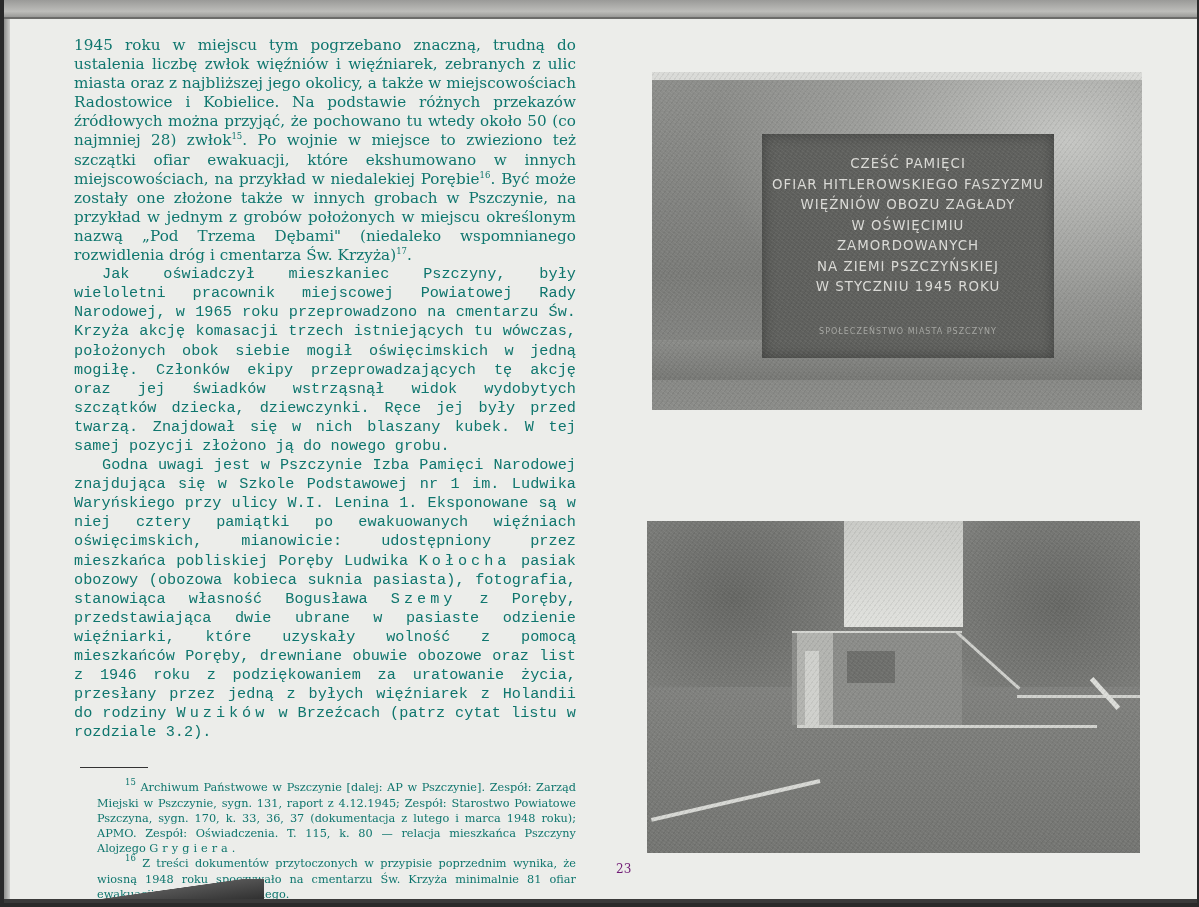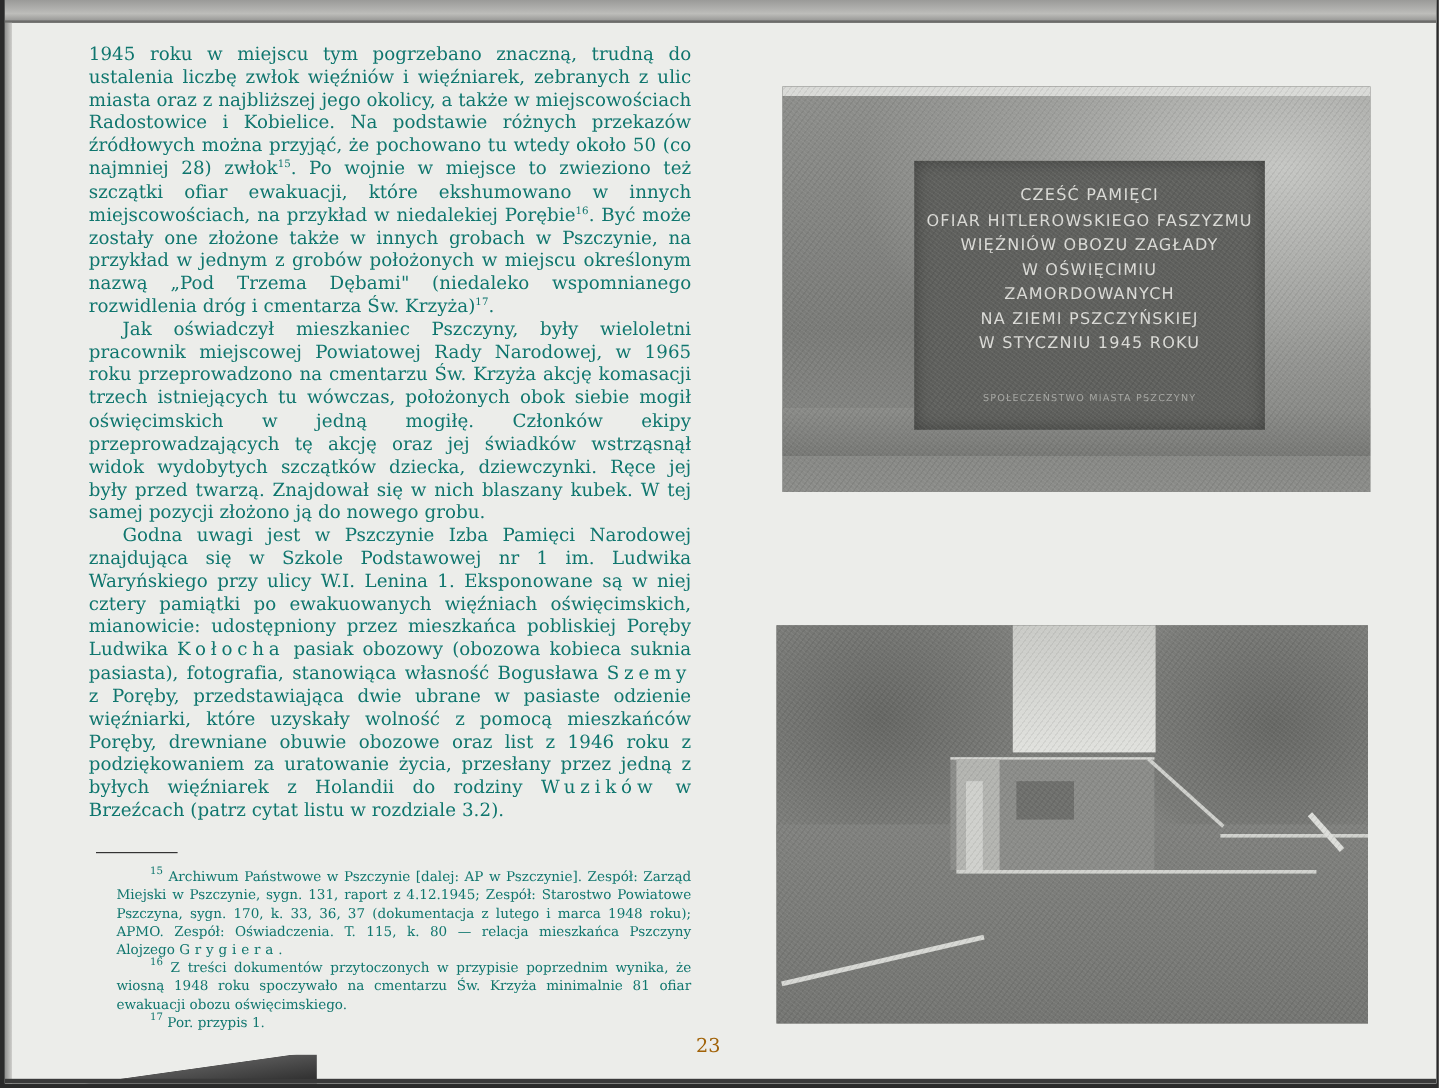--- a/index.html
+++ b/index.html
@@ -36,34 +36,34 @@
   .text-col {
     position: absolute; left: 70px; top: 36px; width: 502px;
     color: #0f766e;
   }
   .body-text {
     font-size: 15.2px; line-height: 19.1px;
     text-align: justify;
     letter-spacing: 0.05px;
   }
   .para { margin: 0; text-indent: 0; }
-  .para.indent { text-indent: 28px; }
+  .para.indent { text-indent: 28px; font-family: Liberation Mono, monospace; }
   .spaced { letter-spacing: 4px; }
   sup { font-size: 8.5px; line-height: 0; vertical-align: 6px; }
 
   .footnote-rule {
     width: 68px; height: 0; border-top: 1px solid #333;
     margin: 25px 0 12px 6px;
   }
   .footnotes { font-size: 11.3px; line-height: 15.2px; text-align: justify; margin-left: 23px; }
   .footnote { margin: 0; text-indent: 28px; }
 
   .page-number {
-    position: absolute; left: 576px; top: 862px;
-    font-size: 16px; color: #a16207;
+    position: absolute; left: 612px; top: 862px;
+    font-size: 12px; color: #701a75;
   }
 
   .photo {
     position: absolute; overflow: hidden;
     background: #7b7c79;
   }
   .photo-plaque { left: 648px; top: 72px; width: 490px; height: 338px; }
   .photo-memorial { left: 643px; top: 521px; width: 493px; height: 332px; }
 
   .grain {

